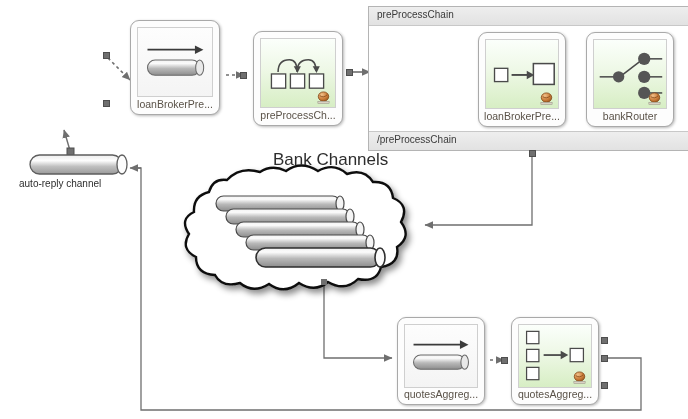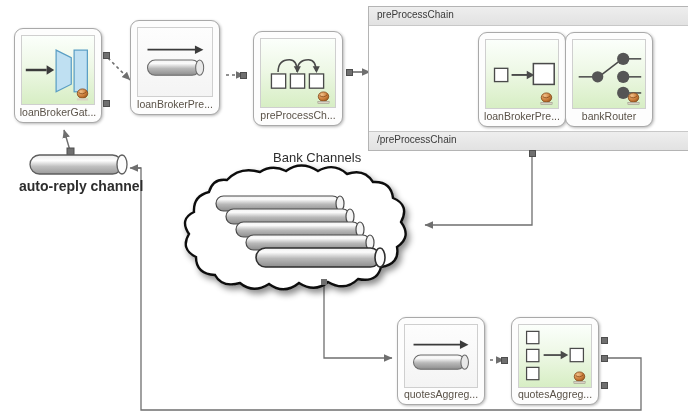--- a/index.html
+++ b/index.html
@@ -22,22 +22,22 @@
 
   
   .group{position:absolute;background:#ffffff;border:1px solid #b4b4b4;box-sizing:border-box;}
   .group .bar{position:absolute;left:0;right:0;height:18px;
         background:linear-gradient(180deg,#eeeeee 0%,#e2e2e2 100%);
         border-bottom:1px solid #c8c8c8;}
   .group .bar.bottom{border-bottom:none;border-top:1px solid #c8c8c8;}
   .group .bar span{position:absolute;left:8px;top:2px;font-size:10px;color:#3a3a3a;}
 
   
-  .freelabel{position:absolute;font-size:13px;color:#2d2d2d;white-space:nowrap;}
-  .chanlabel{position:absolute;font-size:14px;color:#2d2d2d;white-space:nowrap;font-weight:bold;}
+  .freelabel{position:absolute;font-size:17px;color:#2d2d2d;white-space:nowrap;}
+  .chanlabel{position:absolute;font-size:10px;color:#2d2d2d;white-space:nowrap;}
 
   
   svg.layer{position:absolute;left:0;top:0;width:688px;height:419px;
             overflow:visible;pointer-events:none;}
   .port{position:absolute;width:7px;height:7px;background:#6f6f6f;
         border:1px solid #4e4e4e;box-sizing:border-box;}
 </style>
 </head>
 <body>
 
@@ -114,36 +114,20 @@
 
   <div class="group" style="left:360px;top:6px;width:325px;height:145px;">
     <div class="bar" style="top:0;">
       <span>preProcessChain</span>
     </div>
     <div class="bar bottom" style="bottom:0;padding-left:20px;">
       <span>/preProcessChain</span>
     </div>
   </div>
 
-  <div class="node" style="left:6px;top:28px;width:88px;height:95px;">
-    <div class="inner green">
-      <svg width="100%" height="100%" viewBox="0 0 76 70">
-        <path d="M4,35 L26,35" stroke="#3b3b3b" stroke-width="2.6" fill="none"></path>
-        <path d="M26,30 L34,35 L26,40 z" fill="#3b3b3b"></path>
-        <path d="M36,14 L52,22 L52,50 L36,58 z" fill="#bfe0f2" stroke="#5a9ec4" stroke-width="1.3"></path>
-        <rect x="55" y="14" width="14" height="44" fill="#bfe0f2" stroke="#5a9ec4" stroke-width="1.3"></rect>
-      </svg>
-      <svg class="bean" viewBox="0 0 16 16">
-        <ellipse cx="8" cy="7" rx="5.6" ry="5" fill="url(#beanGrad)" stroke="#7d4314" stroke-width=".8"></ellipse>
-        <path d="M4,6 Q8,9 12,5" stroke="#7d4314" stroke-width=".8" fill="none"></path>
-        <rect x="2" y="12" width="12" height="2.4" fill="#d9d2c4" stroke="#8f8madd" stroke-width=".5"></rect>
-      </svg>
-    </div>
-    <div class="caption">loanBrokerGat...</div>
-  </div>
   <div class="port" style="left:95px;top:52px;"></div>
   <div class="port" style="left:95px;top:100px;"></div>
 
   <div class="node" style="left:122px;top:20px;width:90px;height:95px;">
     <div class="inner plain">
       <svg width="100%" height="100%" viewBox="0 0 78 70">
         <path d="M10,22 L62,22" stroke="#3b3b3b" stroke-width="1.8" fill="none"></path>
         <path d="M60,17.5 L69,22 L60,26.5 z" fill="#3b3b3b"></path>
         <rect x="10" y="33" width="55" height="16" rx="8" ry="8" fill="url(#pipeGrad)" stroke="#6a6a6a" stroke-width="1.1"></rect>
         <ellipse cx="65" cy="41" rx="4.2" ry="8" fill="#e9e9e9" stroke="#6a6a6a" stroke-width="1.1"></ellipse>
@@ -184,21 +168,21 @@
       </svg>
       <svg class="bean" viewBox="0 0 16 16">
         <ellipse cx="8" cy="7" rx="5.6" ry="5" fill="url(#beanGrad)" stroke="#7d4314" stroke-width=".8"></ellipse>
         <path d="M4,6 Q8,9 12,5" stroke="#7d4314" stroke-width=".8" fill="none"></path>
         <rect x="2" y="12" width="12" height="2.4" fill="#d9d2c4" stroke="#8f8a7d" stroke-width=".5"></rect>
       </svg>
     </div>
     <div class="caption">loanBrokerPre...</div>
   </div>
 
-  <div class="node" style="left:557px;top:32px;width:88px;height:95px;">
+  <div class="node" style="left:578px;top:32px;width:88px;height:95px;">
     <div class="inner green">
       <svg width="100%" height="100%" viewBox="0 0 76 70">
         <path d="M6,38 L22,38" stroke="#4a4a4a" stroke-width="1.6"></path>
         <path d="M30,36 L52,19" stroke="#4a4a4a" stroke-width="1.6"></path>
         <path d="M58,19 L72,19" stroke="#4a4a4a" stroke-width="1.6"></path>
         <path d="M58,38 L72,38" stroke="#4a4a4a" stroke-width="1.6"></path>
         <path d="M58,55 L72,55" stroke="#4a4a4a" stroke-width="1.6"></path>
         <circle cx="26" cy="38" r="6" fill="#555"></circle>
         <circle cx="53" cy="19" r="6.5" fill="#555"></circle>
         <circle cx="53" cy="38" r="6.5" fill="#555"></circle>

